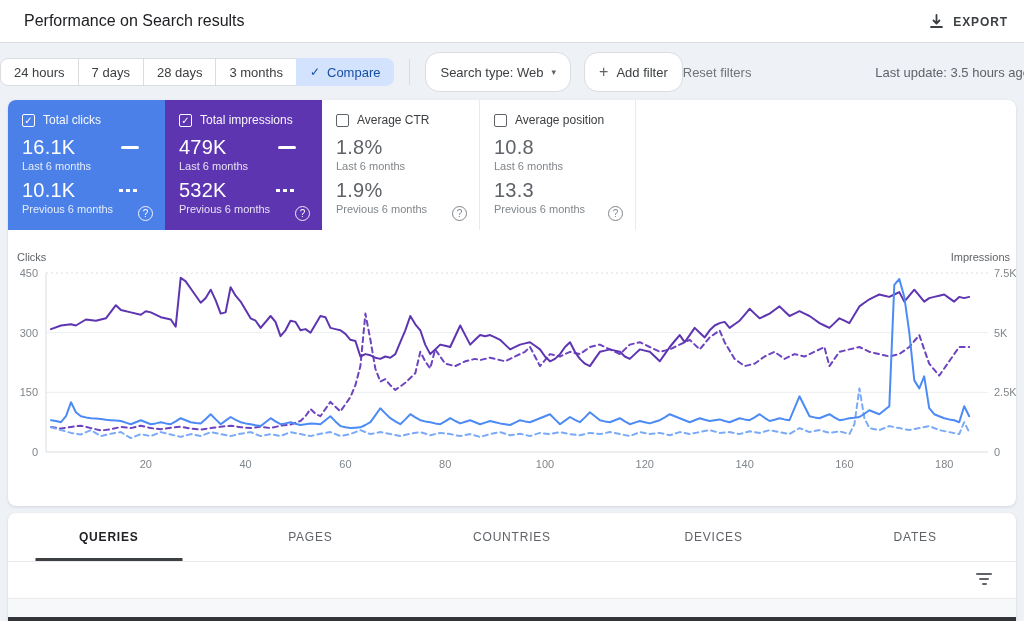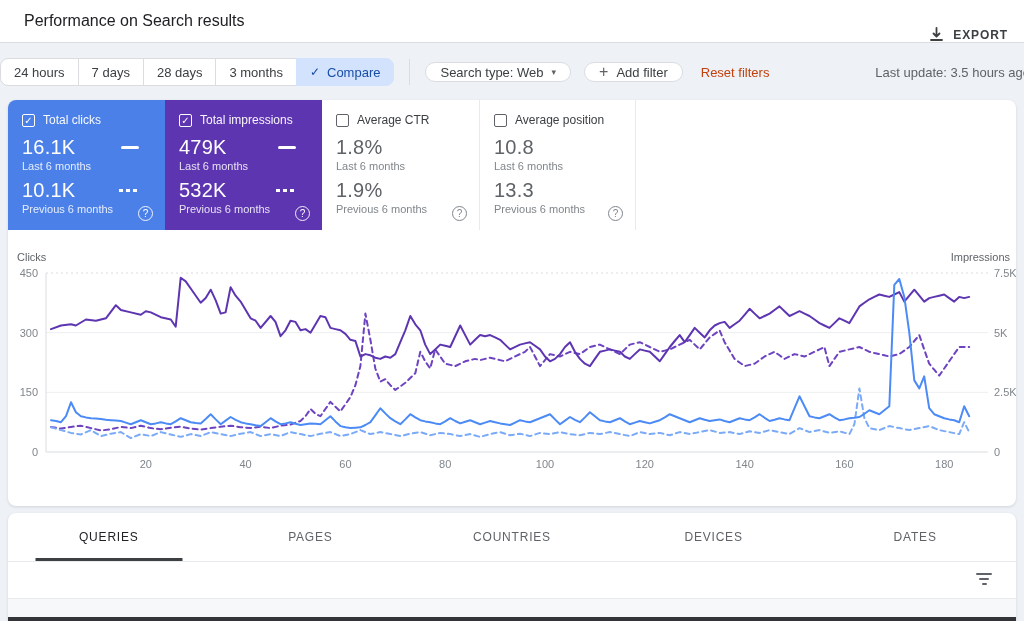--- a/index.html
+++ b/index.html
@@ -3,44 +3,44 @@
 <meta charset="utf-8">
 <style>
   * { margin:0; padding:0; box-sizing:border-box; }
   html,body { width:1024px; height:621px; overflow:hidden; background:#eef1f6;
               font-family:"Liberation Sans", sans-serif; color:#202124; }
 
   
   .topbar { position:absolute; left:0; top:0; width:1024px; height:43px; background:#fff;
             border-bottom:1px solid #dadce0; display:flex; align-items:center; }
   .page-title { font-size:16px; font-weight:400; color:#202124; margin-left:24px; }
-  .export-btn { position:absolute; right:8px; top:13px; height:43px; display:flex; align-items:center;
+  .export-btn { position:absolute; right:8px; top:0; height:43px; display:flex; align-items:center;
                 gap:9px; background:none; border:none; cursor:pointer; padding:0 8px;
                 font-family:inherit; }
   .export-btn span { font-size:12px; font-weight:700; letter-spacing:.9px; color:#3c4043; }
 
   
   .filterbar { position:absolute; left:0; top:44px; width:1024px; height:56px; display:flex;
                align-items:center; }
   .seg-group { display:flex; }
   .seg-btn { height:28px; padding:0 13px; background:#fff; border:1px solid #dadce0;
              margin-left:-1px; font-size:13px; color:#3c4043; font-family:inherit; cursor:pointer;
              display:flex; align-items:center; gap:7px; }
   .seg-btn:first-child { border-radius:8px 0 0 8px; margin-left:0; }
   .seg-btn.compare { background:#d3e3fd; border-color:#d3e3fd; color:#174ea6; font-weight:500;
                      border-radius:0 8px 8px 0; }
   .seg-btn.compare .chk { font-size:12px; color:#174ea6; }
   .vdivider { width:1px; height:26px; background:#dadce0; margin:0 15px; }
-  .pill { height:20px; border:1px solid #dadce0; background:#fff; border-radius:14px;
+  .pill { height:40px; border:1px solid #dadce0; background:#fff; border-radius:14px;
           padding:0 14px; font-size:13px; color:#3c4043; font-family:inherit; cursor:pointer;
           display:flex; align-items:center; gap:8px; }
   .pill .caret { font-size:9px; color:#5f6368; }
   .pill .plus { font-size:16px; color:#5f6368; line-height:1; }
   .pill + .pill { margin-left:13px; }
-  .reset-link { margin-left:18px; font-size:13px; color:#c2410c; font-weight:500;
+  .reset-link { margin-left:0; font-size:13px; color:#737373; font-weight:500;
                 text-decoration:none; cursor:pointer; }
   .last-update { position:absolute; right:-6px; top:50%; transform:translateY(-50%);
                  font-size:13px; color:#5f6368; white-space:nowrap; }
 
   
   .main-card { position:absolute; left:8px; top:100px; width:1008px; height:406px;
                background:#fff; border-radius:8px; box-shadow:0 1px 3px rgba(60,64,67,.16); }
   .tiles { display:flex; height:130px; }
   .tile { width:157px; height:130px; padding:13px 12px 0 14px; position:relative; cursor:pointer; }
   .tile-blue   { background:#4c80e9; border-radius:8px 0 0 0; color:#fff; }
@@ -74,21 +74,21 @@
   #chart-svg .tick { font-family:"Liberation Sans",sans-serif; font-size:11px; fill:#80868b; }
   #chart-svg .axis-title { font-family:"Liberation Sans",sans-serif; font-size:11px; fill:#5f6368; }
 
   
   .bottom-card { position:absolute; left:8px; top:513px; width:1008px; height:108px;
                  background:#fff; border-radius:8px 8px 0 0;
                  box-shadow:0 1px 3px rgba(60,64,67,.16); overflow:hidden; }
   .tabs { display:flex; height:49px; border-bottom:1px solid #e8eaed; }
   .tab { flex:1; display:flex; align-items:center; justify-content:center; font-size:12px;
          letter-spacing:.8px; color:#5f6368; cursor:pointer; position:relative; font-weight:400; }
-  .tab.active { color:#202124; font-weight:400; }
+  .tab.active { color:#202124; font-weight:700; }
   .tab.active::after { content:""; position:absolute; bottom:0; left:50%; transform:translateX(-50%);
          width:147px; height:3px; background:#3c4043; }
   .table-toolbar { height:36px; position:relative; background:#fff; }
   .filter-icon { position:absolute; right:24px; top:11px; width:16px; height:14px; cursor:pointer; }
   .filter-icon i { display:block; height:2px; background:#5f6368; border-radius:1px; margin:0 auto 3px; }
   .filter-icon i:nth-child(1){ width:16px; } .filter-icon i:nth-child(2){ width:10px; }
   .filter-icon i:nth-child(3){ width:5px; }
   .table-head-row { height:19px; background:#f7f8f9; border-top:1px solid #e8eaed; }
   .dark-strip { height:4px; background:#333538; }
 </style>

